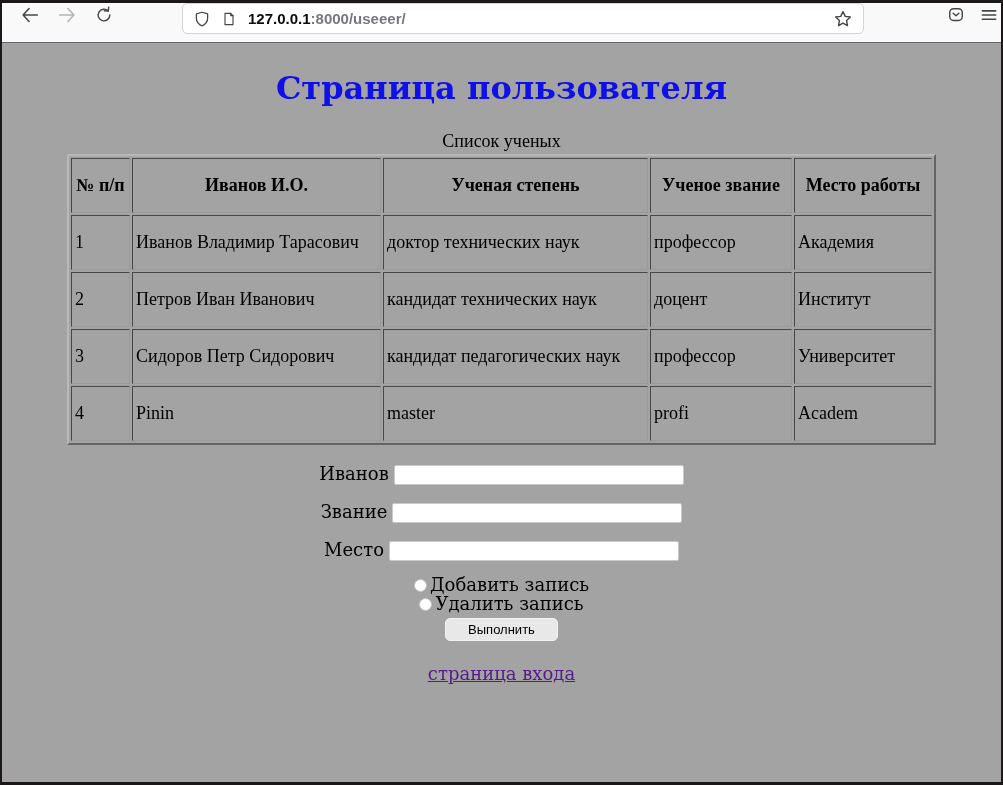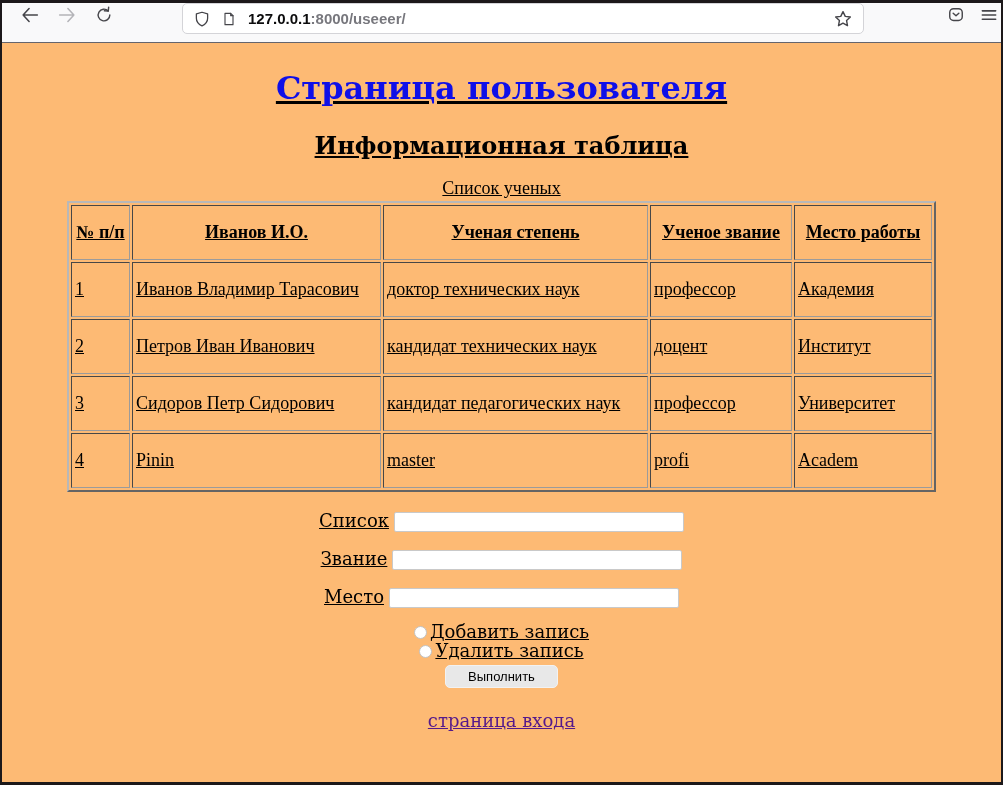--- a/index.html
+++ b/index.html
@@ -150,23 +150,22 @@
           </svg>
       </div>
       <div class="nav-btn">
         <svg width="20" height="20" viewBox="0 0 24 24">
           <path class="icon-stroke" style="stroke-width:1.9" d="M4 7 H20 M4 12 H20 M4 17 H20"></path>
         </svg>
       </div>
     </div>
   </div>
 
-  <div class="page" style="background: #fdba74; text-decoration: underline;">
+  <div class="page" style="background: #a3a3a3;">
     <h1 class="page-title" style="color: rgb(15, 15, 232);">Страница пользователя</h1>
-    <h2 class="page-subtitle">Информационная таблица</h2>
 
     <div class="table-caption">Список ученых</div>
     <table class="scientists">
       <thead>
           <tr>
             <th style="width: 59px;">№ п/п</th>
             <th style="width: 249px;">Иванов И.О.</th>
             <th style="width: 265px;">Ученая степень</th>
             <th style="width: 142px; margin-top: 36px;">Ученое звание</th>
             <th style="width: 138px;">Место работы</th>
@@ -199,21 +198,21 @@
             <td>Pinin</td>
             <td>master</td>
             <td>profi</td>
             <td>Academ</td>
           </tr>
         </tbody>
     </table>
 
     <form class="form-area">
       <div>
-          <div class="form-row"><label>Список</label><input type="text" placeholder="" style=""></div>
+          <div class="form-row"><label>Иванов</label><input type="text" placeholder="" style=""></div>
           <div class="form-row"><label>Звание</label><input type="text" placeholder="" style=""></div>
           <div class="form-row"><label>Место</label><input type="text" placeholder="" style=""></div>
         </div>
       <div>
           <div class="radio-row"><input type="radio" name="action" style=""><label>Добавить запись</label></div>
           <div class="radio-row"><input type="radio" name="action" style=""><label>Удалить запись</label></div>
         </div>
       <button class="execute-button" type="submit">Выполнить</button>
     </form>
 

